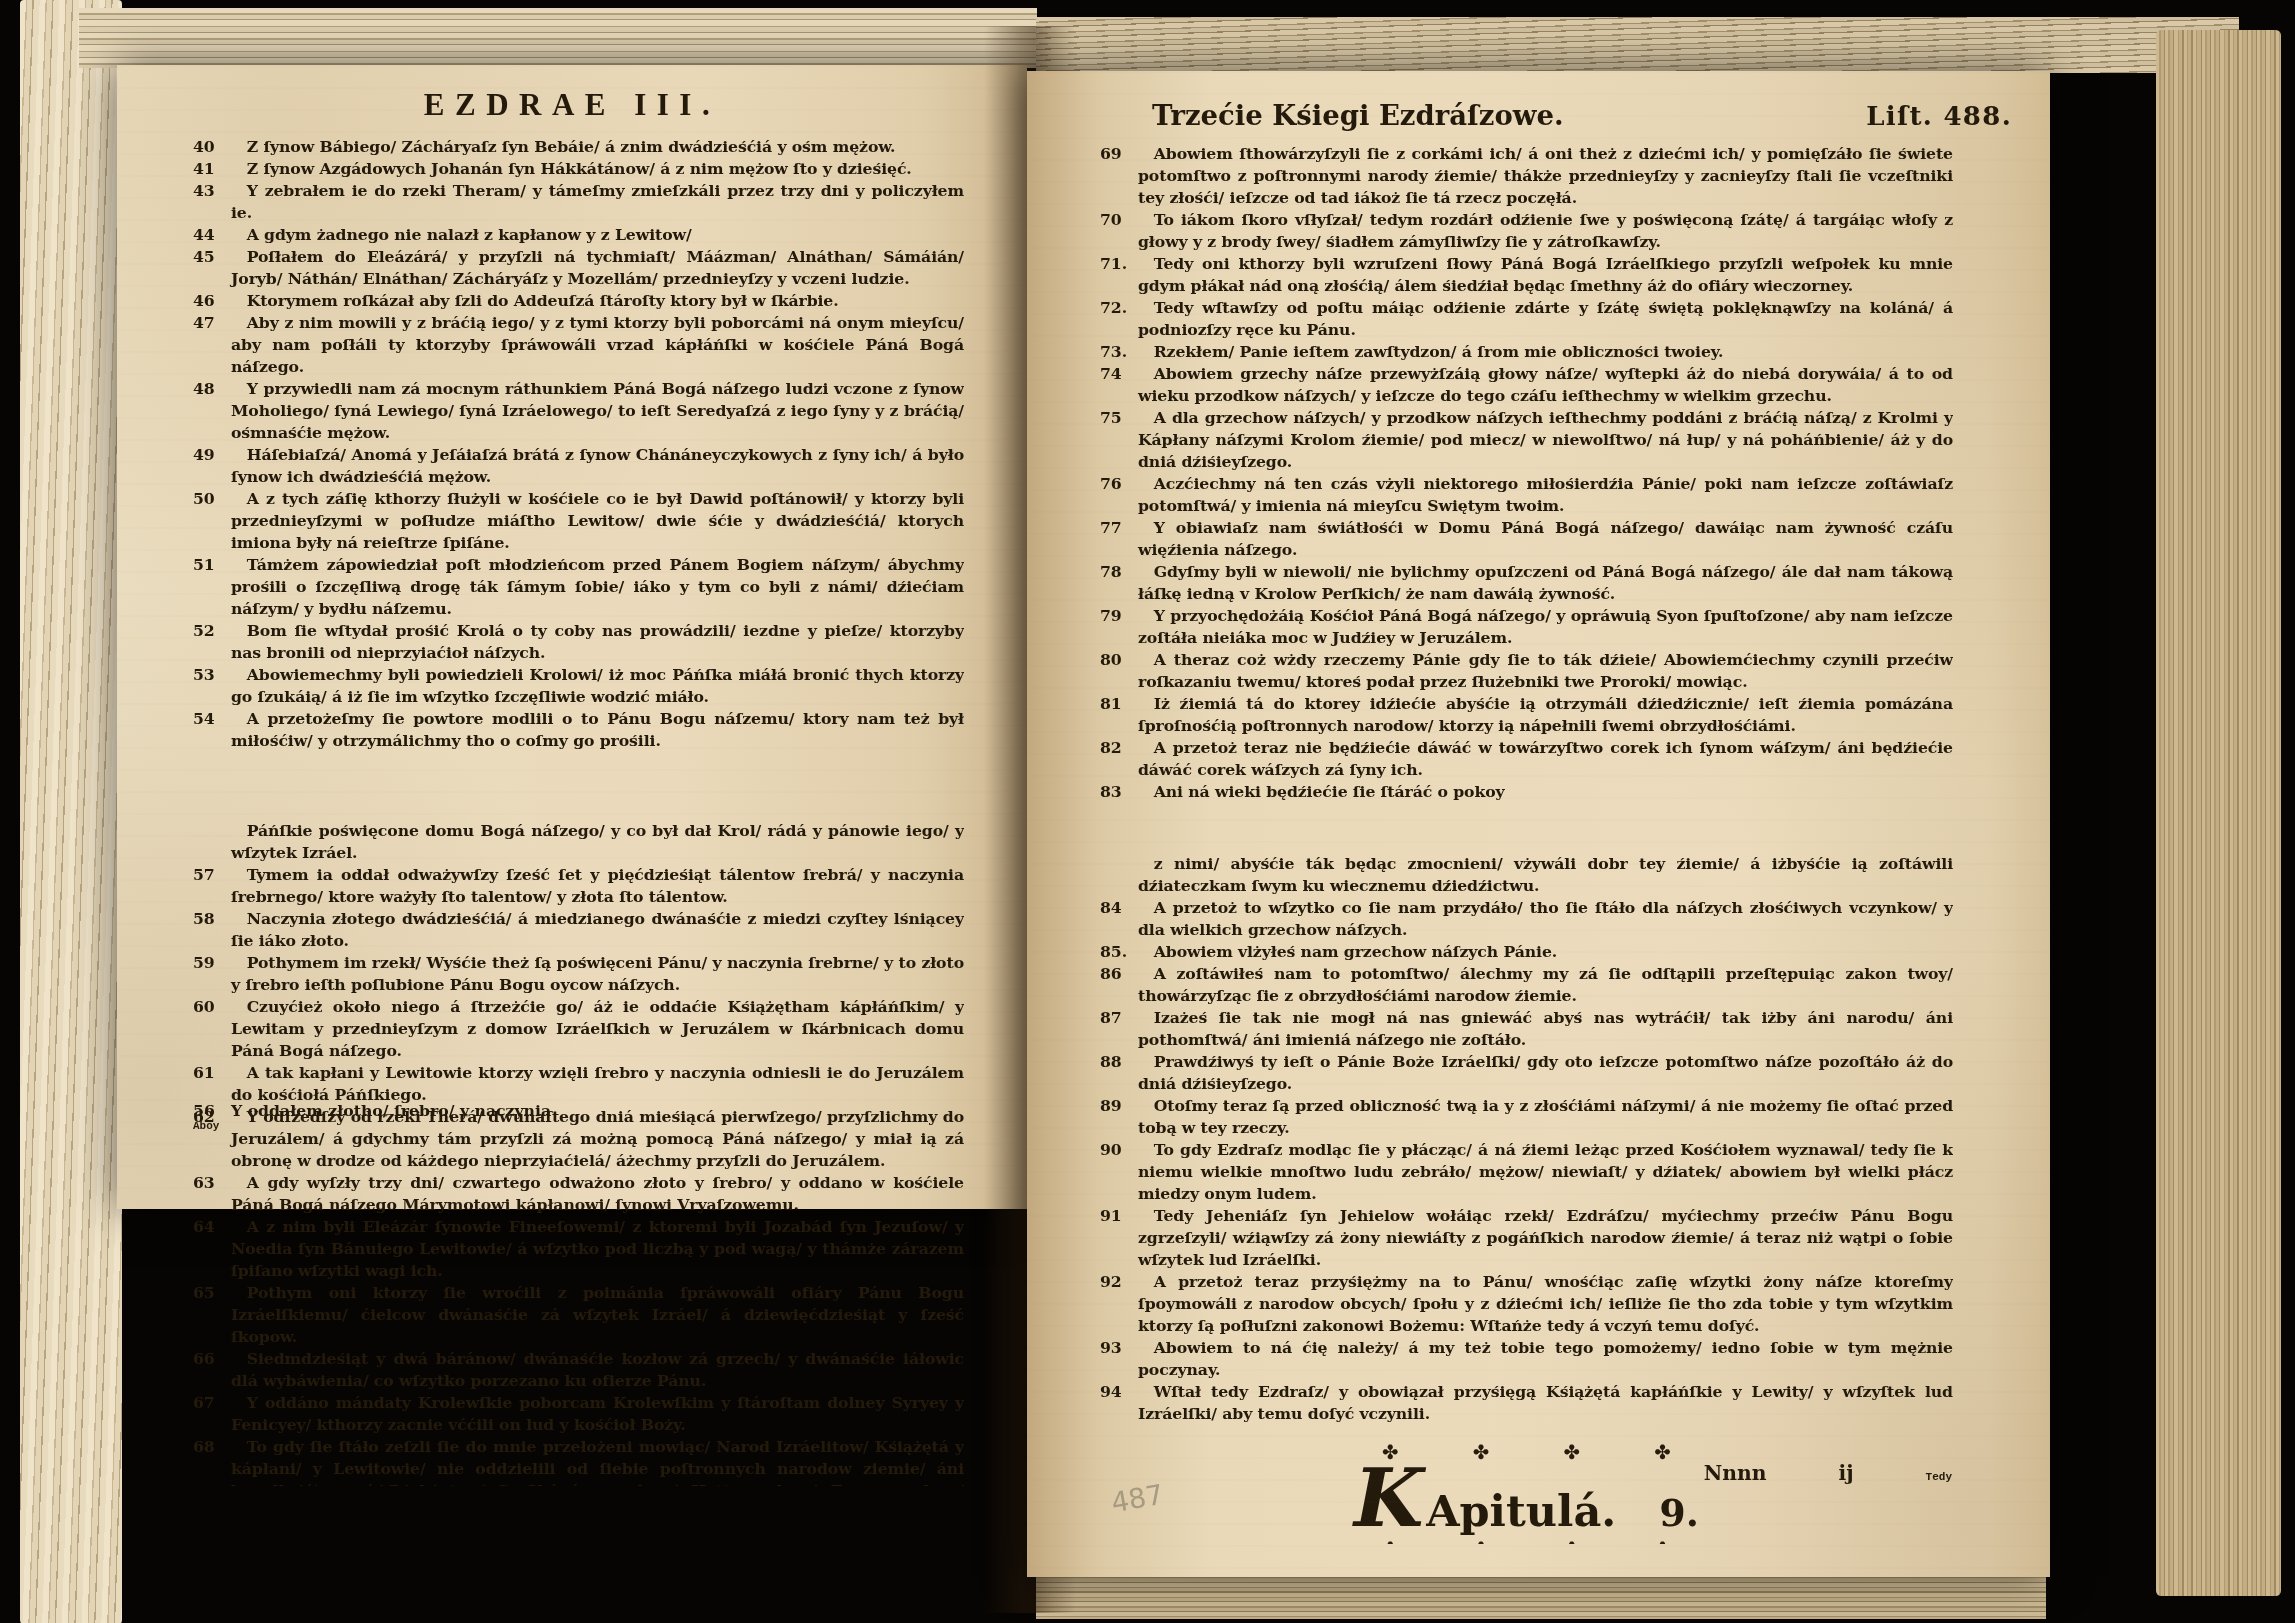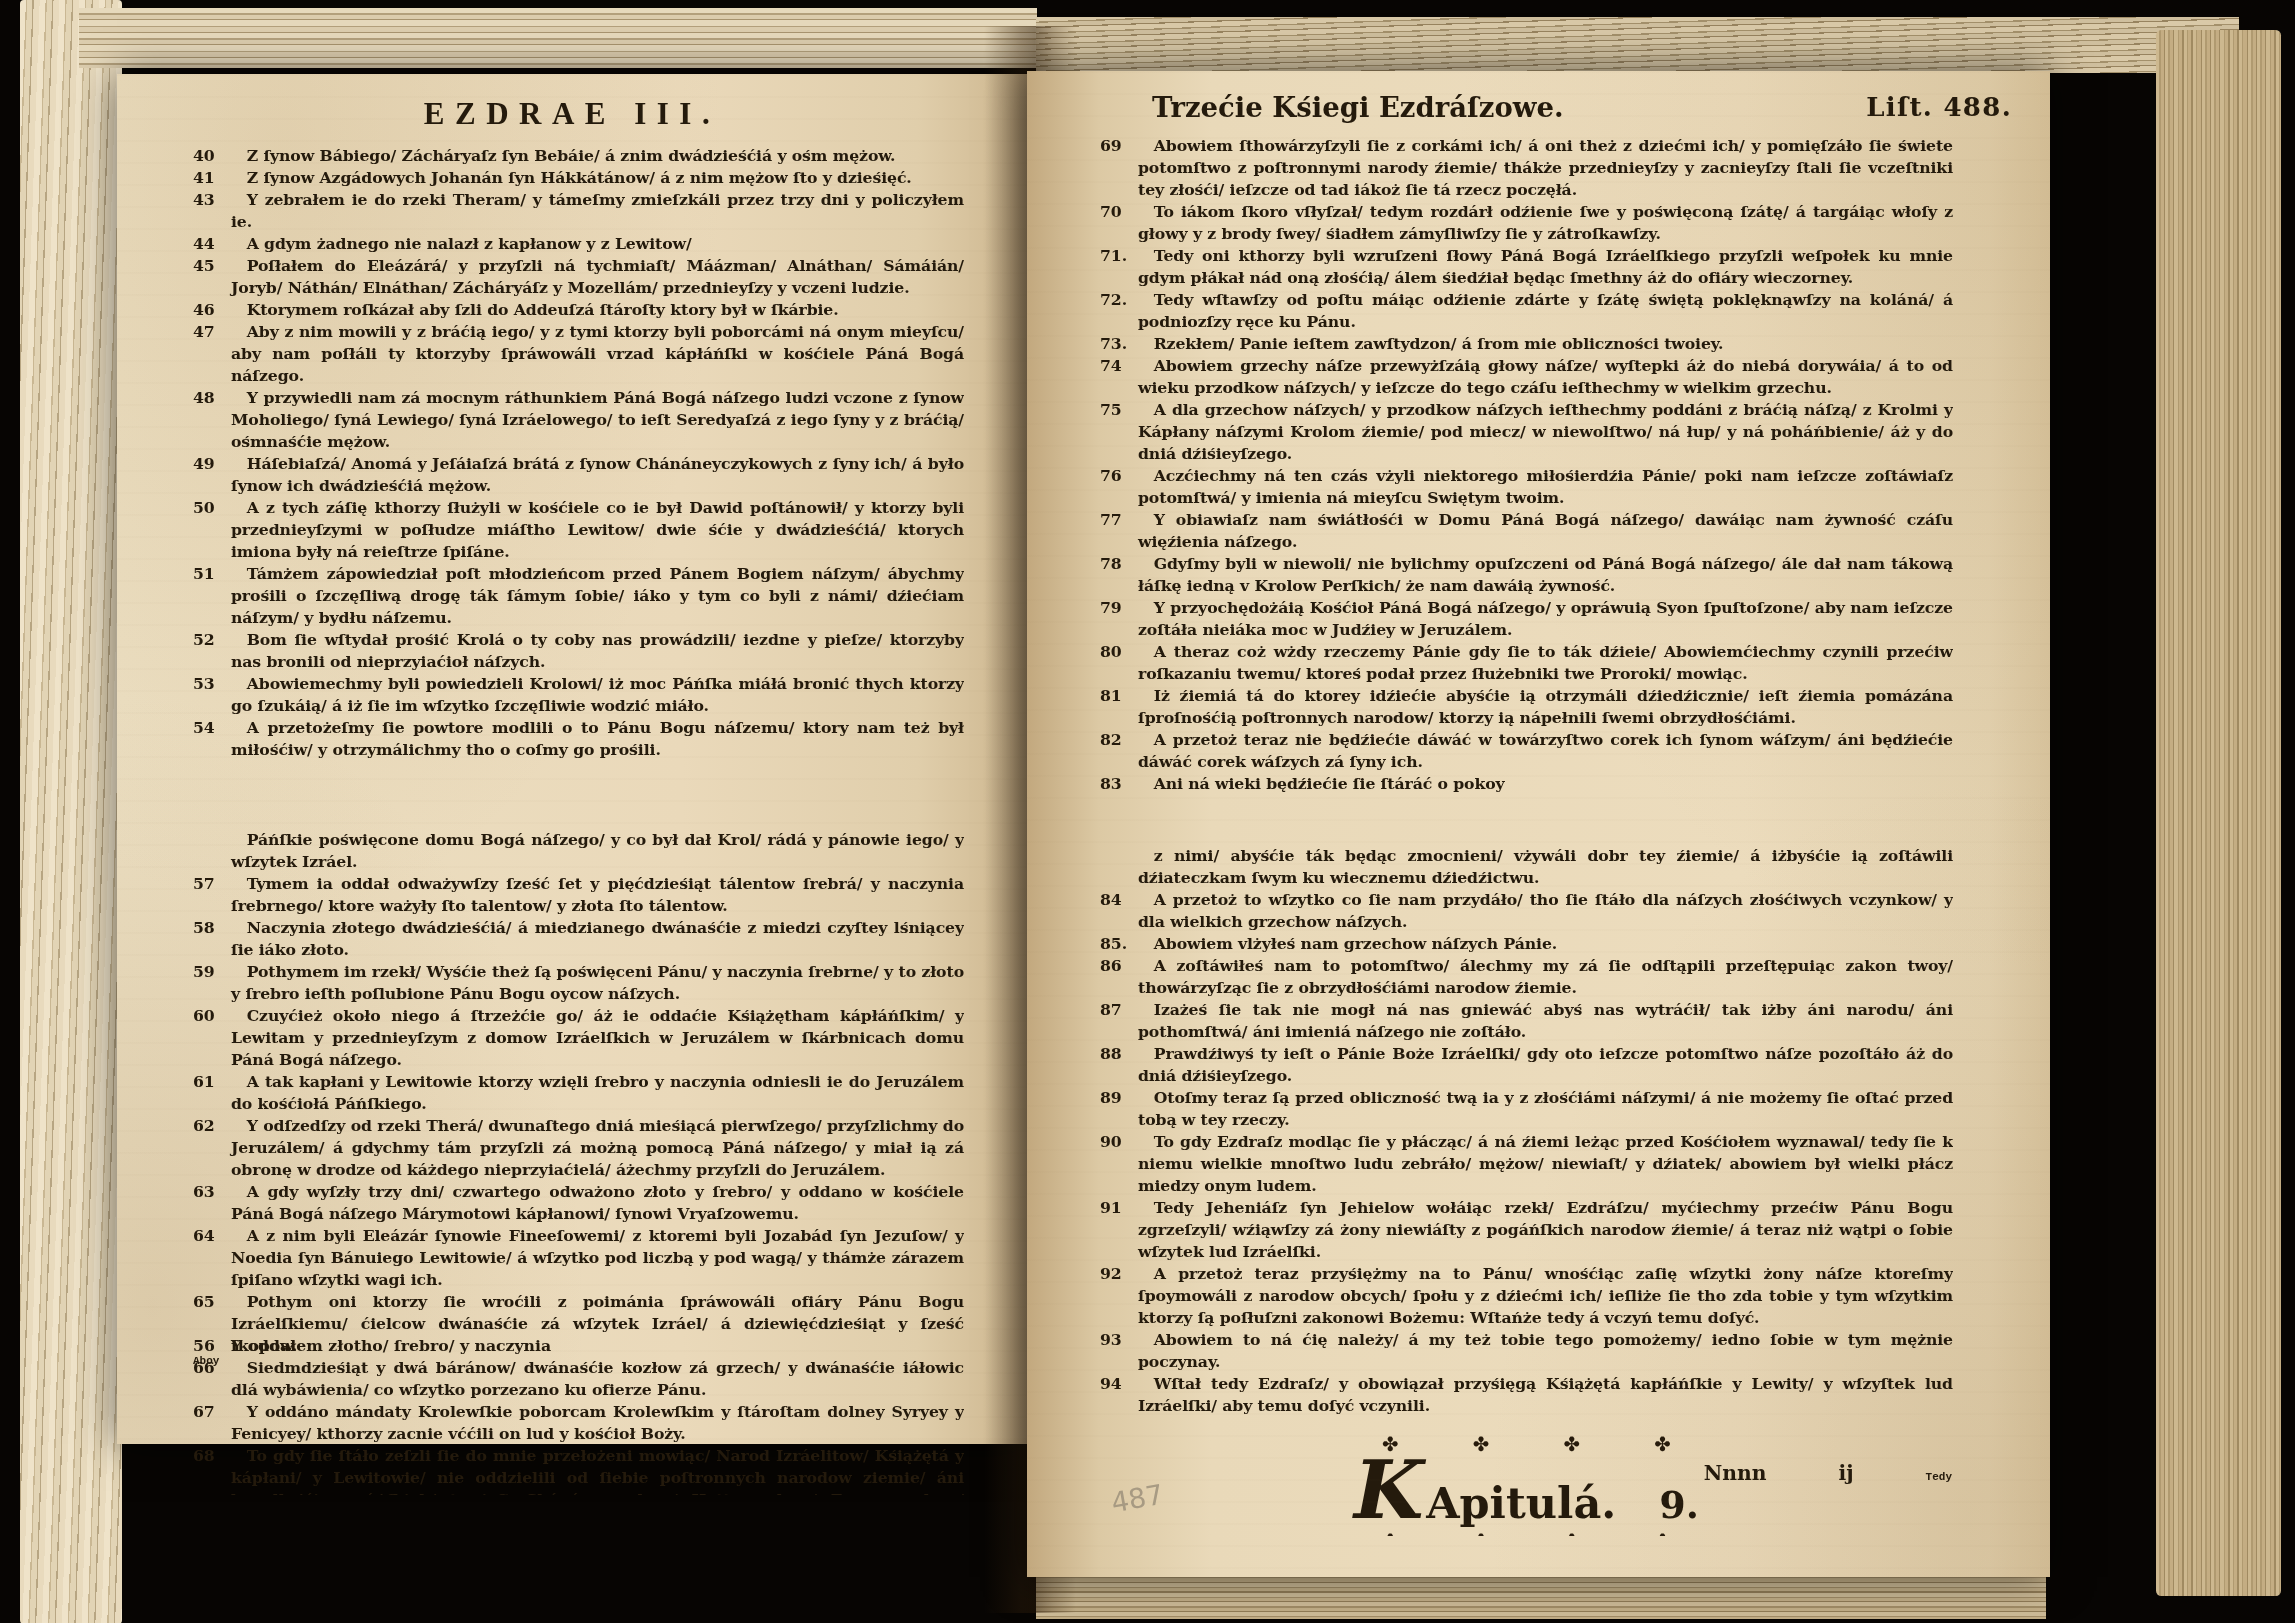--- a/index.html
+++ b/index.html
@@ -14,39 +14,39 @@
     background:repeating-linear-gradient(180deg,#e6d9bc 0 5.2px,#b3a07c 5.2px 6.6px,#dccdae 6.6px 11px,#a8946f 11px 12.5px);}
   #edge-top-right{left:1036px;top:17px;width:1203px;height:56px;
     background:repeating-linear-gradient(178deg,#d9c9a8 0 4.6px,#a3906b 4.6px 5.9px,#cfbf9e 5.9px 9.8px,#97835f 9.8px 11px);}
   #edge-right{right:14.4px;top:30px;width:125px;height:1566px;border-radius:5.2px;
     background:repeating-linear-gradient(90deg,#cdb88f 0 3.3px,#b09a70 3.3px 4.6px,#c4ad83 4.6px 7.9px,#a08a61 7.9px 9.2px);}
   #edge-bottom-right{left:1036px;top:1573px;width:1010px;height:46px;
     background:repeating-linear-gradient(180deg,#cdbb97 0 3.9px,#a18c66 3.9px 5.2px,#c2ae87 5.2px 8.5px,#917c57 8.5px 9.8px);}
 
   
   .page{position:absolute;box-shadow:0 0 39px rgba(0,0,0,.55);}
-  #page-left{left:117px;top:74px;width:910px;height:1370px;
+  #page-left{left:117px;top:65px;width:910px;height:1144px;
     background:
       radial-gradient(ellipse at 18% 6%, rgba(185,155,105,.22), transparent 42%),
       radial-gradient(ellipse at 4% 90%, rgba(170,140,95,.25), transparent 35%),
       linear-gradient(90deg,#ecdfc2 0%,#ead9ba 62%,#e0ceab 88%,#cdb68e 100%);}
   #page-right{left:1027px;top:71px;width:1023px;height:1506px;
     background:
       radial-gradient(ellipse at 96% 8%, rgba(180,150,100,.20), transparent 40%),
       radial-gradient(ellipse at 92% 96%, rgba(170,140,95,.22), transparent 36%),
       linear-gradient(90deg,#c2a87e 0%,#dcc9a4 7%,#e9d9b9 18%,#ecdcbd 70%,#e3d2b0 94%,#d8c49e 100%);}
   #gutter-shadow{position:absolute;left:984px;top:26px;width:92px;height:1587px;pointer-events:none;
     background:linear-gradient(90deg,transparent 0%,rgba(52,34,14,.38) 40%,rgba(45,28,10,.46) 55%,rgba(60,40,18,.25) 75%,transparent 100%);}
 
   
   .runhead{font-weight:700;}
   #head-left{ text-align:center;padding-top:22px;font-family:"Liberation Serif",serif;
               font-size:31px;letter-spacing:10.5px;}
-  #head-right{display:flex;justify-content:space-between;align-items:center;
-              padding:20px 38px 0 125px;font-size:27.5px;}
+  #head-right{display:flex;justify-content:space-between;align-items:flex-end;
+              padding:28px 38px 0 125px;font-size:27.5px;}
   #head-right .folio{font-size:26px;letter-spacing:1.3px;}
 
   
   .cols{display:flex;flex-direction:column;}
   #page-left  .cols{margin-top:13px;padding:0 63px 0 76px;gap:17px;height:1350px;overflow:hidden;}
   #page-right .cols{margin-top:11.8px;padding:0 97px 0 73px;gap:19.7px;height:1401px;overflow:hidden;}
   .col{flex:1 1 0;overflow:hidden;}
   .verses{overflow:hidden;}
   #col-rb .verses{max-height:1093px;}
   .verse{position:relative;padding-left:38px;font-size:15.7px;line-height:22px;

